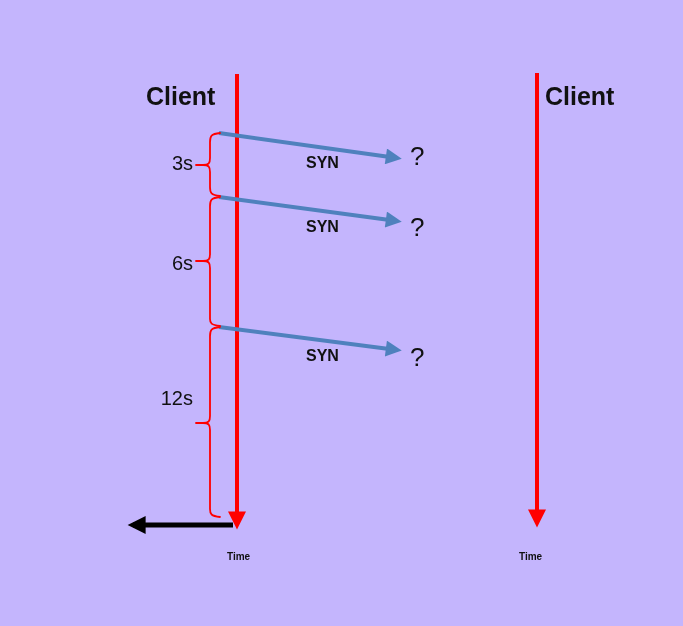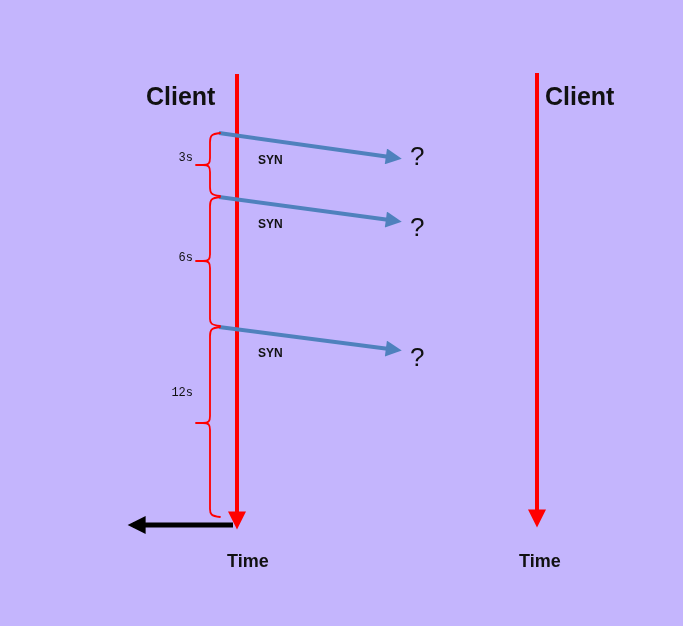--- a/index.html
+++ b/index.html
@@ -33,41 +33,41 @@
     position: absolute;
     white-space: nowrap;
     color: var(--c-text);
     line-height: 1.2;
   }
   .actor {
     font-size: 25px;
     font-weight: bold;
   }
   .syn {
-    font-size: 12px;
+    font-size: 16px;
     font-weight: bold;
+    margin-left: 48px;
   }
   .question {
     font-size: 26px;
     font-weight: normal;
   }
   .timeout {
-    font-size: 12px;
+    font-size: 20px;
     width: 53px;
     text-align: right;
-    font-family: Liberation Mono, monospace;
   }
   .failure {
     font-size: 13.5px;
     line-height: 1.35;
     white-space: normal;
     width: 105px;
   }
   .time-axis {
-    font-size: 18px;
+    font-size: 10px;
     font-weight: bold;
   }
 </style>
 </head>
 <body>
 
 <div id="canvas">
 
   <svg id="shapes" viewBox="0 0 683 626">
     <defs>

